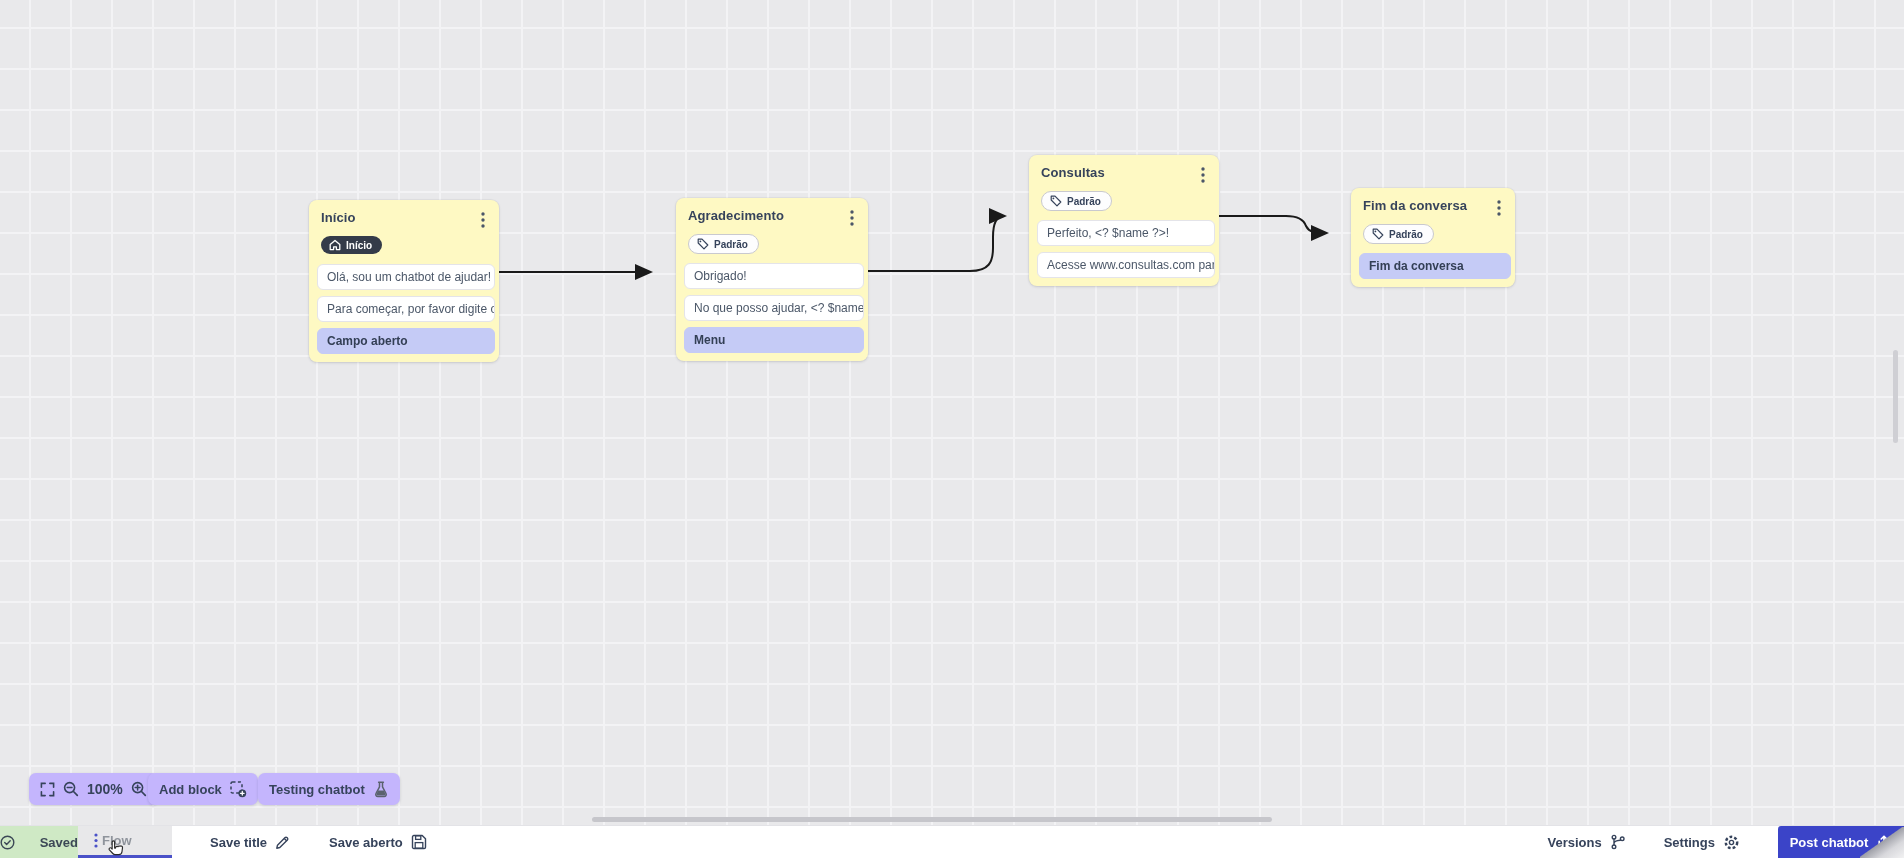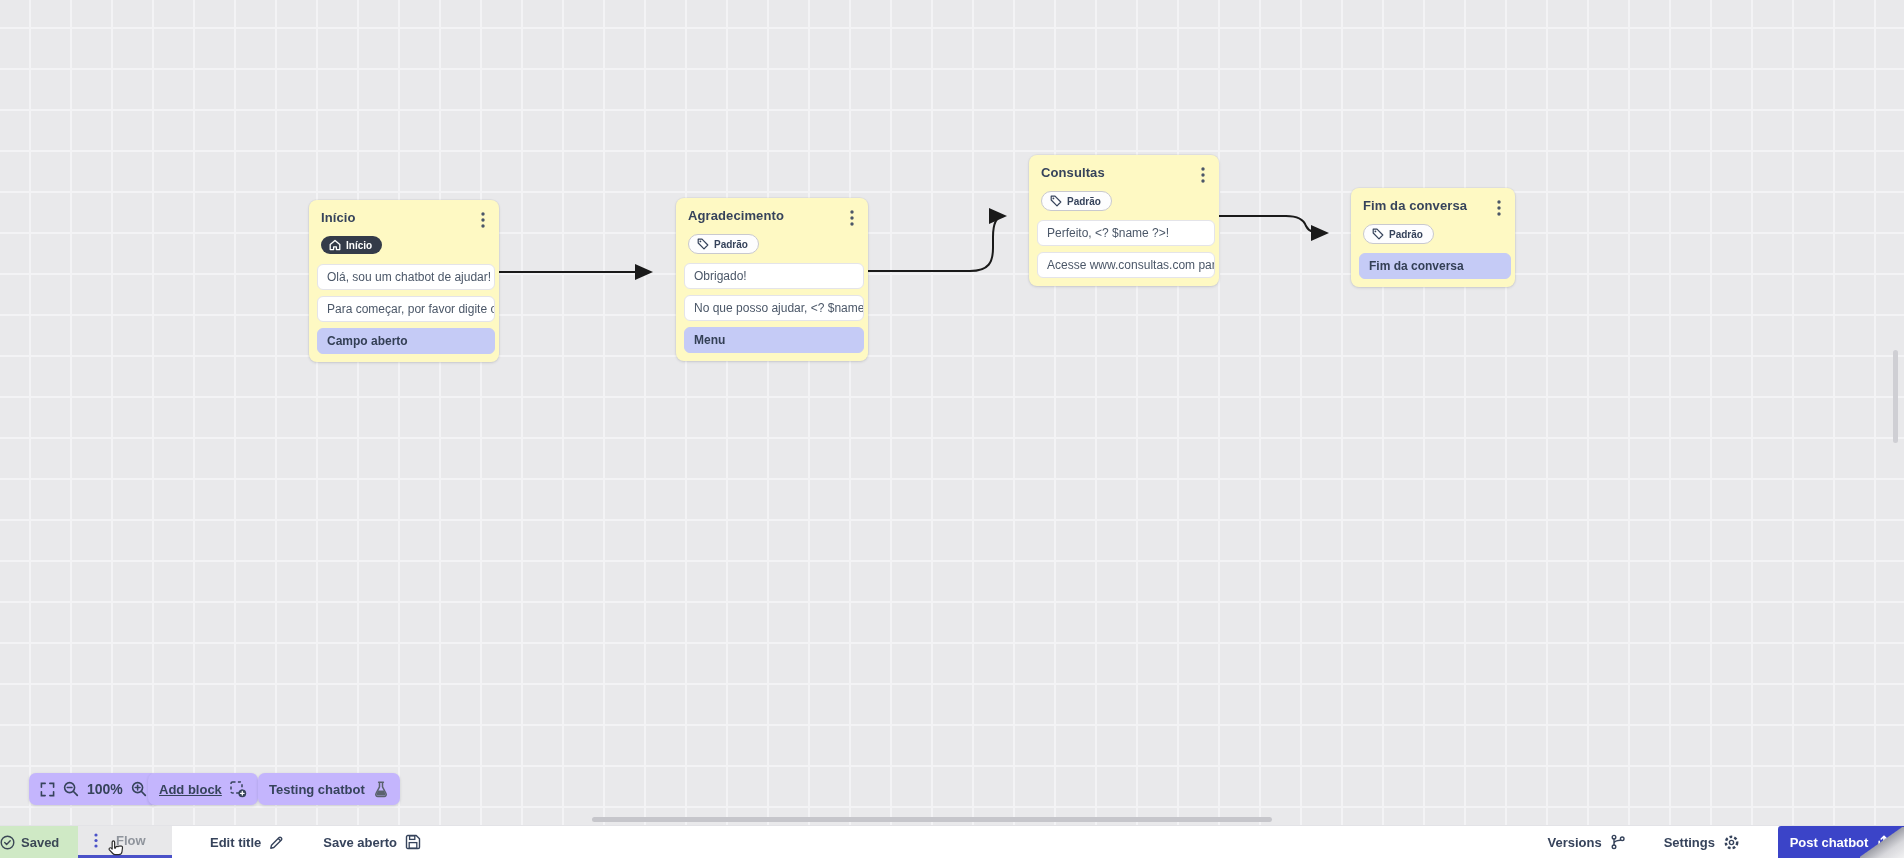--- a/index.html
+++ b/index.html
@@ -55,22 +55,22 @@
   
   .hscroll { position:absolute; left:592px; top:817px; width:680px; height:5px; border-radius:3px; background:#c6c6cb; }
   .vscroll { position:absolute; left:1893px; top:350px; width:5px; height:93px; border-radius:3px; background:#cfcfd4; }
 
   
   .statusbar {
     position:absolute; left:0; bottom:0; width:1904px; height:33px;
     background:#ffffff; border-top:1px solid #e3e3e7;
     display:flex; align-items:stretch; font-size:13px; color:#36435b;
   }
-  .saved-chip { width:78px; background:#cfe9c5; display:flex; align-items:center; justify-content:flex-start; gap:6px; font-weight:600; color:#3c4856; }
-  .flow-tab { width:94px; background:#e8e8ea; border-bottom:3px solid #4a51c8; display:flex; align-items:center; gap:18px; padding-left:16px; cursor:pointer; }
+  .saved-chip { width:78px; background:#cfe9c5; display:flex; align-items:center; justify-content:space-between; gap:6px; font-weight:600; color:#3c4856; }
+  .flow-tab { width:94px; background:#e8e8ea; border-bottom:3px solid #4a51c8; display:flex; align-items:center; gap:4px; padding-left:16px; cursor:pointer; }
   .flow-label { color:#8f949c; font-weight:600; }
   .bar-btn { display:flex; align-items:center; gap:8px; font-weight:600; color:#36435b; cursor:pointer; background:none; border:none; font-size:13px; font-family:inherit; }
   .left-group { display:flex; align-items:stretch; }
   .left-group .bar-btn { margin-left:38px; }
   .right-group { margin-left:auto; display:flex; align-items:stretch; }
   .right-group .bar-btn { margin-right:38px; }
   .post-btn {
     width:126px; background:#3b44c8; color:#ffffff; border:none; cursor:pointer;
     display:flex; align-items:center; justify-content:center; gap:8px;
     font-size:13px; font-weight:700; font-family:inherit; border-radius:3px 0 0 0;
@@ -218,21 +218,21 @@
     <span class="icon-btn">
       <svg width="16" height="16" viewBox="0 0 16 16">
           <circle cx="6.6" cy="6.6" r="5" fill="none" stroke="#36435b" stroke-width="1.6"></circle>
           <line x1="10.5" y1="10.5" x2="14.3" y2="14.3" stroke="#36435b" stroke-width="1.7" stroke-linecap="round"></line>
           <line x1="4.2" y1="6.6" x2="9" y2="6.6" stroke="#36435b" stroke-width="1.5" stroke-linecap="round"></line>
           <line x1="6.6" y1="4.2" x2="6.6" y2="9" stroke="#36435b" stroke-width="1.5" stroke-linecap="round"></line>
         </svg>
     </span>
   </div>
 
-  <div class="ctl" style="left:148px; top:773px;text-decoration:underline;">
+  <div class="ctl" style="left:148px; top:773px;">
     <span>Add block</span>
     <svg width="17" height="17" viewBox="0 0 17 17">
         <rect x="1" y="1" width="11" height="11" rx="1.5" fill="none" stroke="#36435b" stroke-width="1.5" stroke-dasharray="3 2.4"></rect>
         <circle cx="12.3" cy="12.3" r="3.9" fill="#36435b"></circle>
         <path d="M12.3 10.5v3.6 M10.5 12.3h3.6" stroke="#ffffff" stroke-width="1.3" stroke-linecap="round"></path>
       </svg>
   </div>
 
   <div class="ctl" style="left:258px; top:773px;">
     <span>Testing chatbot</span>
@@ -257,21 +257,21 @@
       </div>
       <div class="flow-tab">
         <svg width="4" height="15" viewBox="0 0 4 15">
             <circle cx="2" cy="2" r="1.6" fill="#4a51c8"></circle>
             <circle cx="2" cy="7.5" r="1.6" fill="#4a51c8"></circle>
             <circle cx="2" cy="13" r="1.6" fill="#4a51c8"></circle>
           </svg>
         <span class="flow-label">Flow</span>
       </div>
       <button class="bar-btn">
-        <span>Edit title</span>
+        <span>Save title</span>
         <svg width="16" height="16" viewBox="0 0 16 16">
             <path d="M2.5 11.2l7.6-7.6c.5-.5 1.3-.5 1.8 0l.5.5c.5.5.5 1.3 0 1.8l-7.6 7.6-3 .7z" fill="none" stroke="#36435b" stroke-width="1.4" stroke-linejoin="round"></path>
             <path d="M9.3 4.4l2.3 2.3" stroke="#36435b" stroke-width="1.4"></path>
           </svg>
       </button>
       <button class="bar-btn">
         <span>Save aberto</span>
         <svg width="16" height="16" viewBox="0 0 16 16">
             <path d="M1.5 2.8c0-.7.6-1.3 1.3-1.3h8.4l3.3 3.3v8.4c0 .7-.6 1.3-1.3 1.3H2.8c-.7 0-1.3-.6-1.3-1.3z" fill="none" stroke="#36435b" stroke-width="1.4" stroke-linejoin="round"></path>
             <rect x="4.6" y="1.8" width="5.2" height="3.6" fill="none" stroke="#36435b" stroke-width="1.3"></rect>

